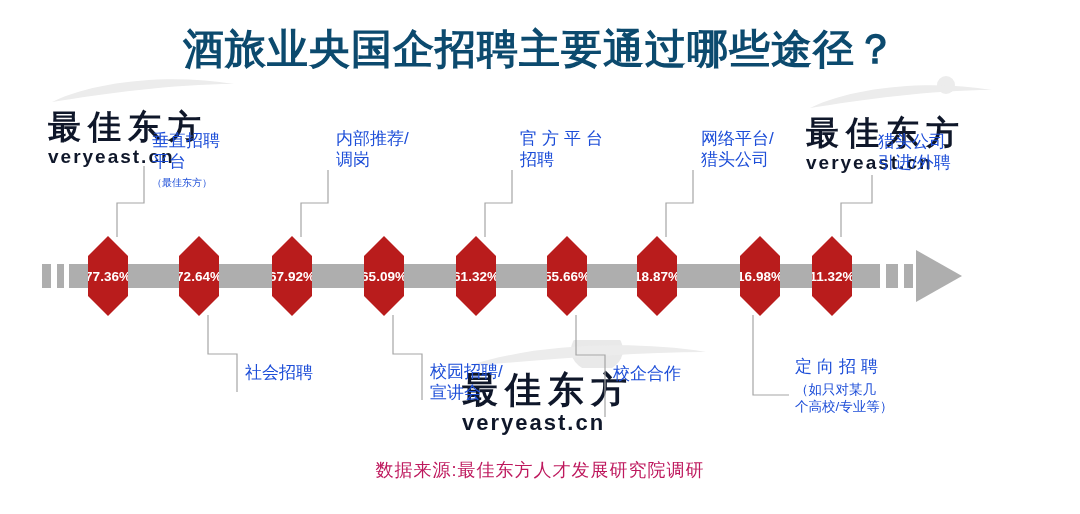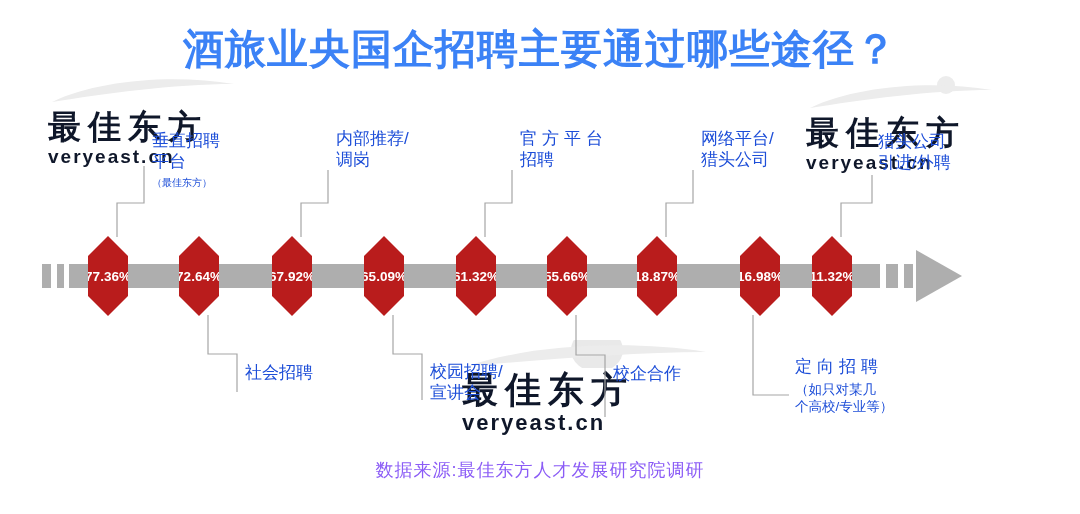--- a/index.html
+++ b/index.html
@@ -3,21 +3,21 @@
 <meta charset="utf-8">
 <style>
   html,body{margin:0;padding:0;background:#fff;}
   .canvas{
     position:relative;width:1080px;height:514px;background:#fff;overflow:hidden;
     font-family:"Liberation Sans","DejaVu Sans",sans-serif;
   }
   
   .title{
     position:absolute;left:0;right:0;top:22px;text-align:center;
-    font-size:41px;font-weight:700;color:#3b82f6;letter-spacing:1px;
+    font-size:41px;font-weight:700;color:#0c4a6e;letter-spacing:1px;
   }
   
   .wm{position:absolute;color:#0f172a;z-index:0;}
   .wm-name{font-weight:700;font-size:33px;letter-spacing:7px;line-height:1;}
   .wm-domain{font-weight:700;font-size:19px;letter-spacing:2px;line-height:1;margin-top:4px;}
   .wm-big .wm-name{font-size:36px;}
   .wm-big .wm-domain{font-size:22px;}
   
   .band,.dash{position:absolute;background:#AEAEAE;height:24px;top:264px;}
   .arrowhead{
@@ -35,21 +35,21 @@
   
   .connectors{position:absolute;left:0;top:0;z-index:1;}
   
   .label{position:absolute;color:#1d4ed8;font-size:17px;line-height:21px;z-index:3;}
   .label .sp{letter-spacing:5px;}
   .lsub{font-size:10px;line-height:15px;margin-top:3px;letter-spacing:0;}
   .lsub2{font-size:13.5px;line-height:17px;letter-spacing:0;}
   
   .source{
     position:absolute;left:0;right:0;top:458px;text-align:center;
-    font-size:18px;color:#8b5cf6;letter-spacing:1px;
+    font-size:18px;color:#be185d;letter-spacing:1px;
   }
 </style>
 </head>
 <body>
 
 <div class="canvas">
 
   <div class="wm" style="left:48px;top:74px;">
     <svg width="190" height="32" viewBox="0 0 190 32">
       <path d="M4 28 C 50 6, 125 0, 186 10 C 125 10, 55 20, 4 28 Z" fill="#ECECEC"></path>

